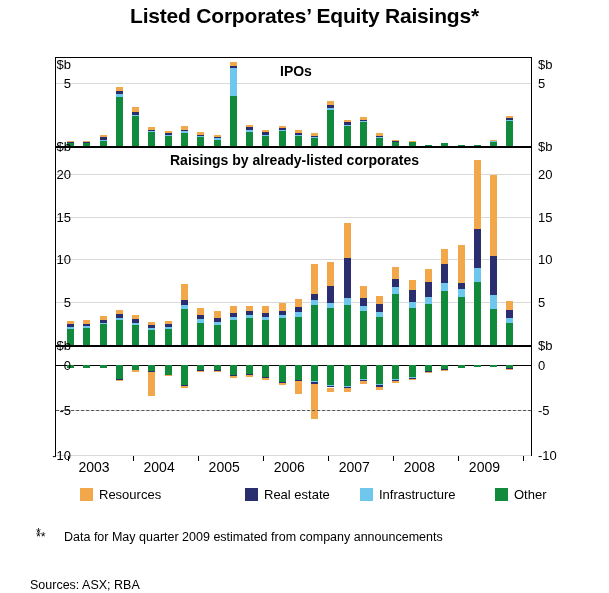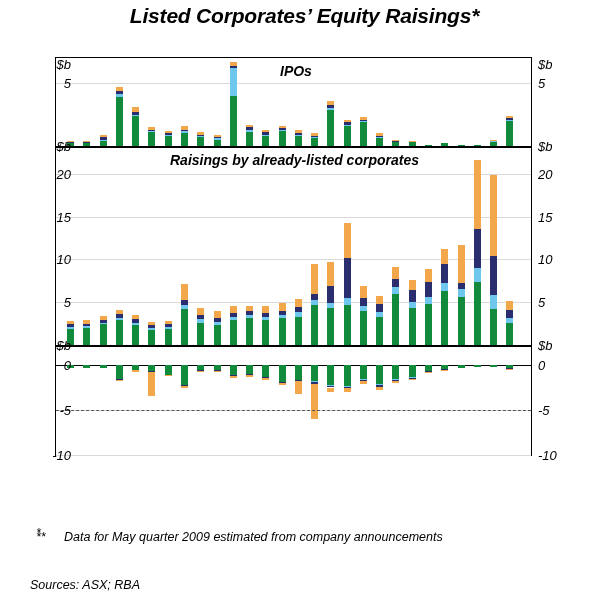--- a/index.html
+++ b/index.html
@@ -3,21 +3,21 @@
 <meta charset="utf-8">
 <style>
   html,body{margin:0;padding:0;}
   body{
     width:609px;height:593px;
     background:#ffffff;
     font-family:"Liberation Sans", sans-serif;
     color:#000000;
     overflow:hidden;
   }
-  .wrap{position:relative;width:609px;height:593px;font-style:italic;}
+  .wrap{position:relative;width:609px;height:593px;}
 
   .title{
     position:absolute;top:4px;left:0;width:609px;
     text-align:center;font-size:21px;font-weight:bold;
     letter-spacing:-0.2px;
   }
   .subtitle{
     position:absolute;top:31px;left:0;width:609px;
     text-align:center;font-size:14px;font-weight:bold;
   }
@@ -566,21 +566,44 @@
       <div class="tick left" style="top: 339px;">$b</div>
       <div class="tick right" style="top: 339px;">$b</div>
       <div class="tick left" style="top: 359px;">0</div>
       <div class="tick right" style="top: 359px;">0</div>
       <div class="tick left" style="top: 404px;">-5</div>
       <div class="tick right" style="top: 404px;">-5</div>
       <div class="tick left" style="top: 449px;">-10</div>
       <div class="tick right" style="top: 449px;">-10</div>
     </div>
 
-
+  <div class="xaxis" id="xaxis">
+      <div class="xlab" style="left: 39.0411px;">2003</div>
+      <div class="xlab" style="left: 104.11px;">2004</div>
+      <div class="xlab" style="left: 169.178px;">2005</div>
+      <div class="xlab" style="left: 234.247px;">2006</div>
+      <div class="xlab" style="left: 299.315px;">2007</div>
+      <div class="xlab" style="left: 364.384px;">2008</div>
+      <div class="xlab" style="left: 429.452px;">2009</div>
+      <div class="xtick" style="left: 13.0137px;"></div>
+      <div class="xtick" style="left: 78.0822px;"></div>
+      <div class="xtick" style="left: 143.151px;"></div>
+      <div class="xtick" style="left: 208.219px;"></div>
+      <div class="xtick" style="left: 273.288px;"></div>
+      <div class="xtick" style="left: 338.356px;"></div>
+      <div class="xtick" style="left: 403.425px;"></div>
+      <div class="xtick" style="left: 468.493px;"></div>
+    </div>
+
+  <div class="legend" id="legend">
+      <div class="lg" style="left: 25px;"><span class="swatch" style="background: rgb(242, 167, 75);"></span><span>Resources</span></div>
+      <div class="lg" style="left: 190px;"><span class="swatch" style="background: rgb(42, 46, 110);"></span><span>Real estate</span></div>
+      <div class="lg" style="left: 305px;"><span class="swatch" style="background: rgb(111, 199, 237);"></span><span>Infrastructure</span></div>
+      <div class="lg" style="left: 440px;"><span class="swatch" style="background: rgb(18, 138, 60);"></span><span>Other</span></div>
+    </div>
 
   <div class="notes" id="notes">
       <div class="note-row"><span class="note-mark">*</span></div>
       <div class="note-row"><span class="note-mark">**</span><span>Data for May quarter 2009 estimated from company announcements</span></div>
     </div>
   <div class="sources">Sources: ASX; RBA</div>
 
 </div>
 
 </body></html>

